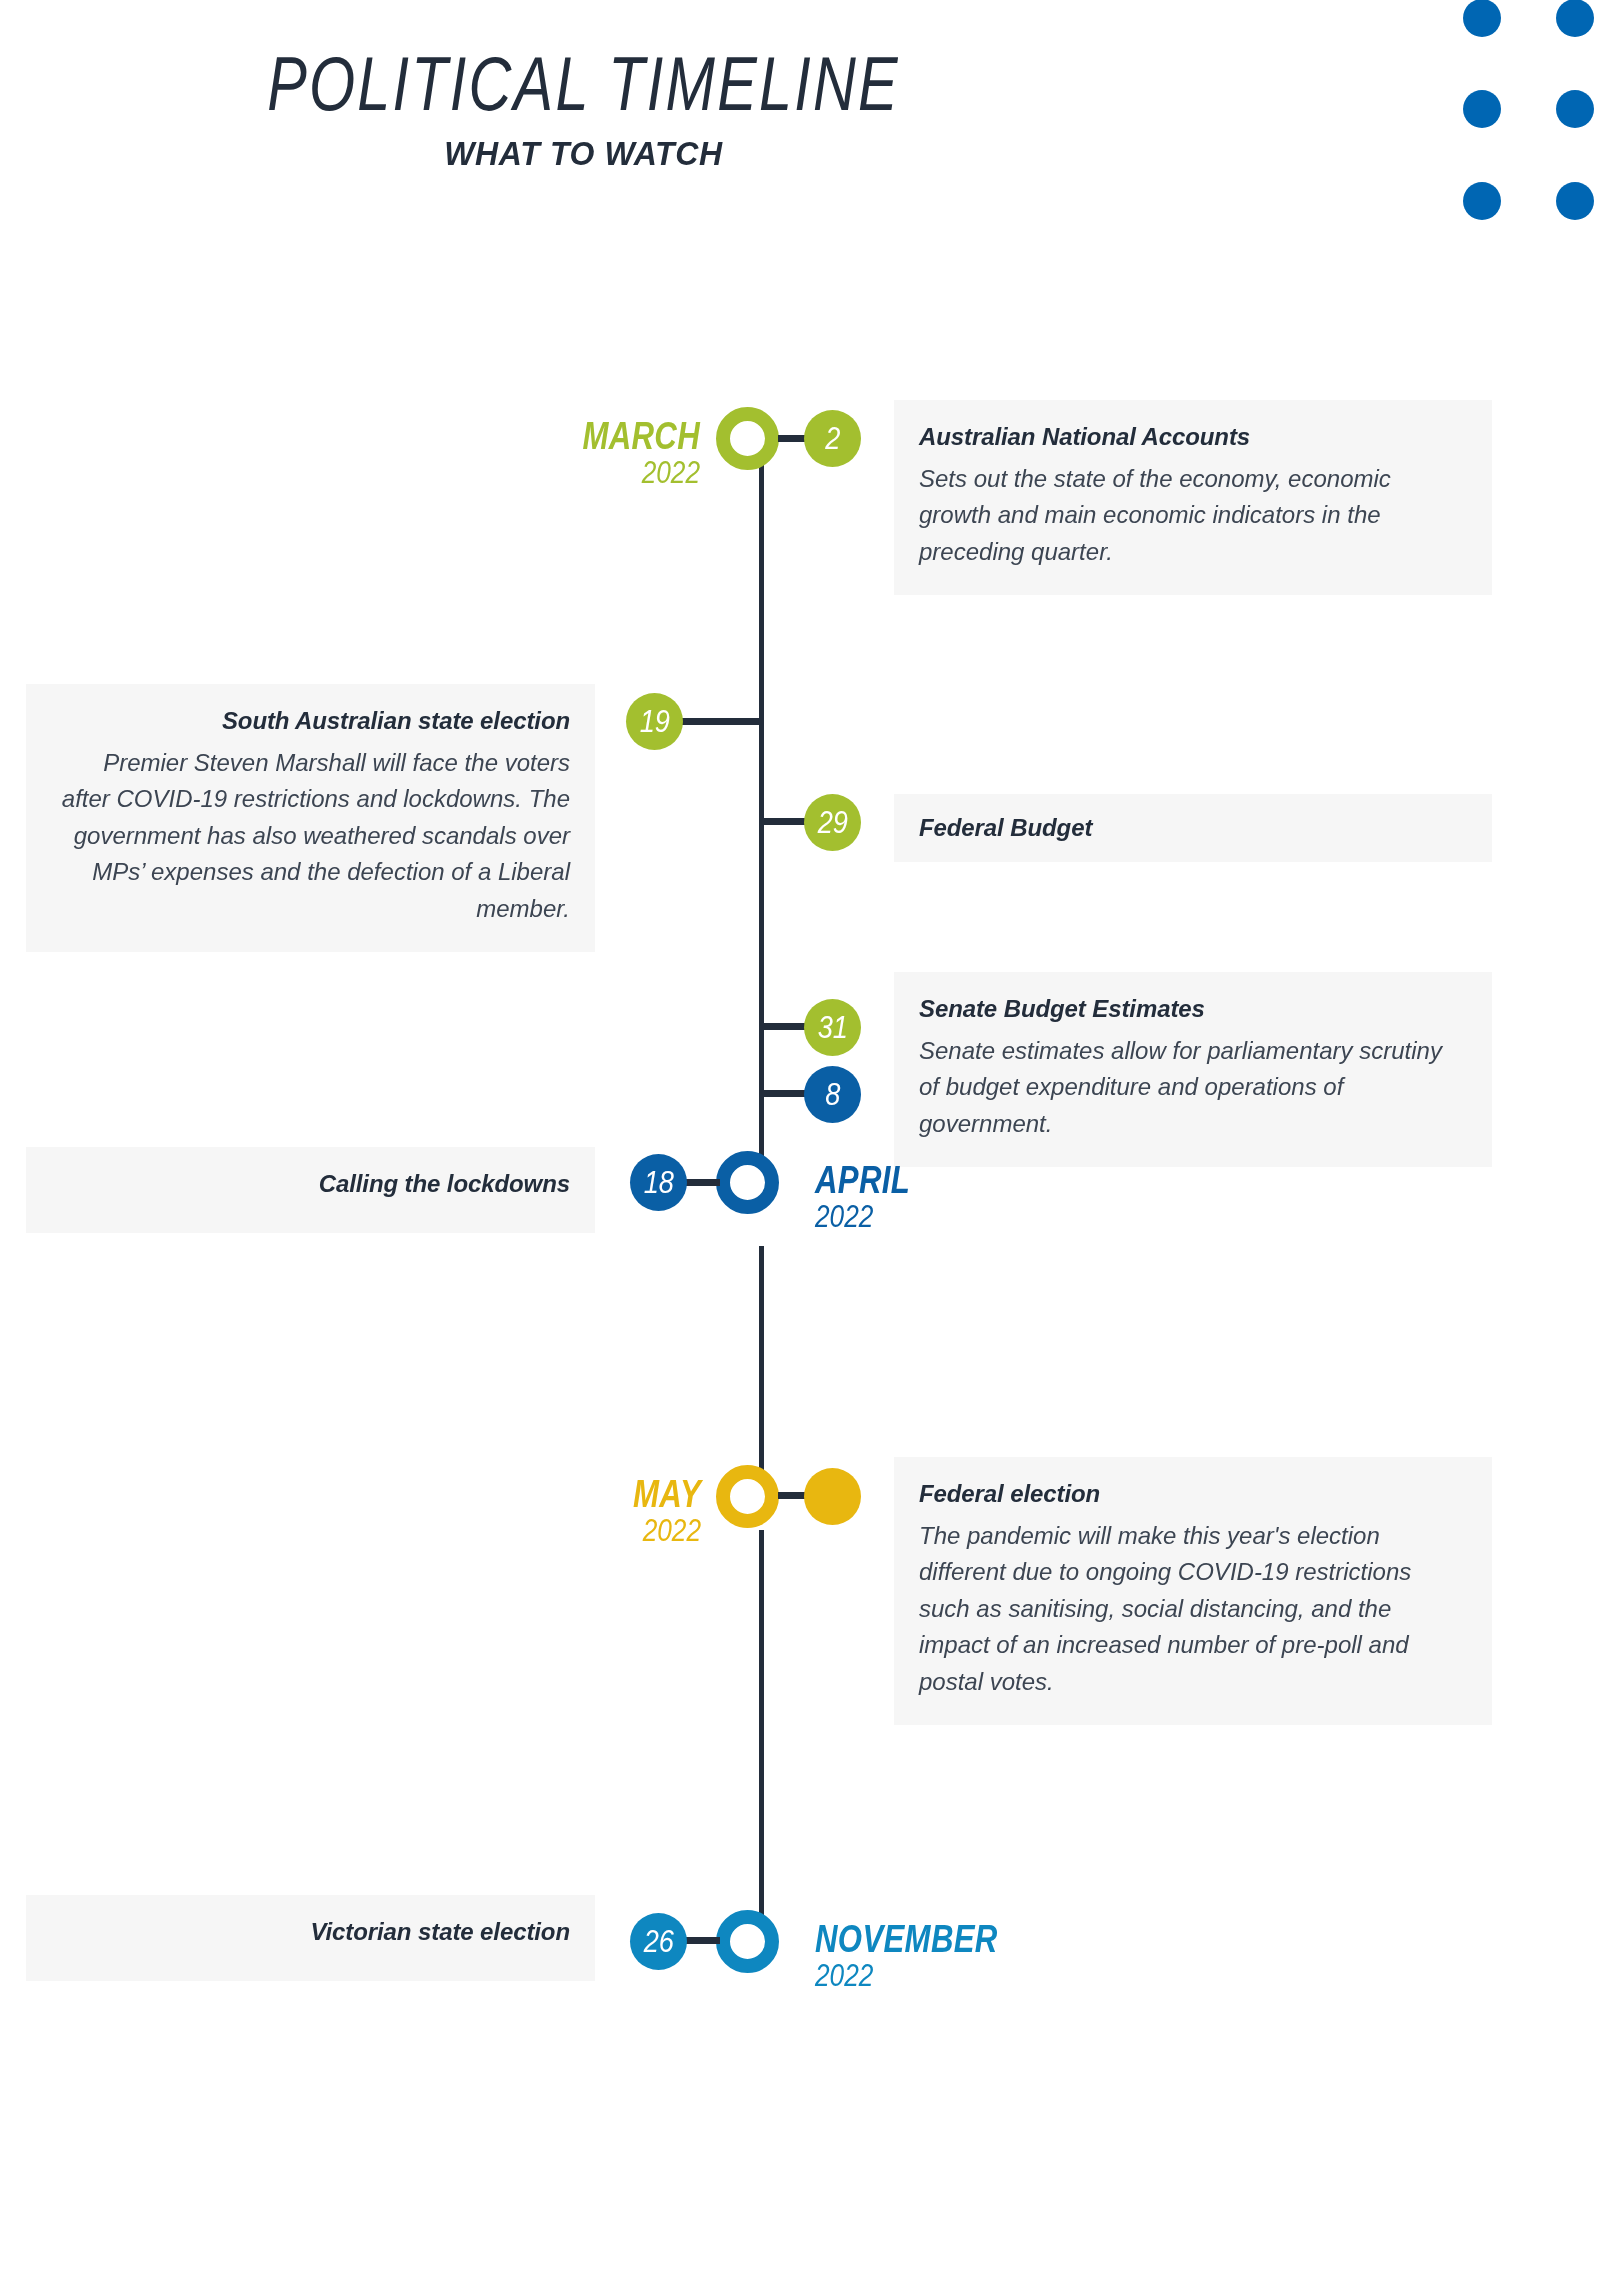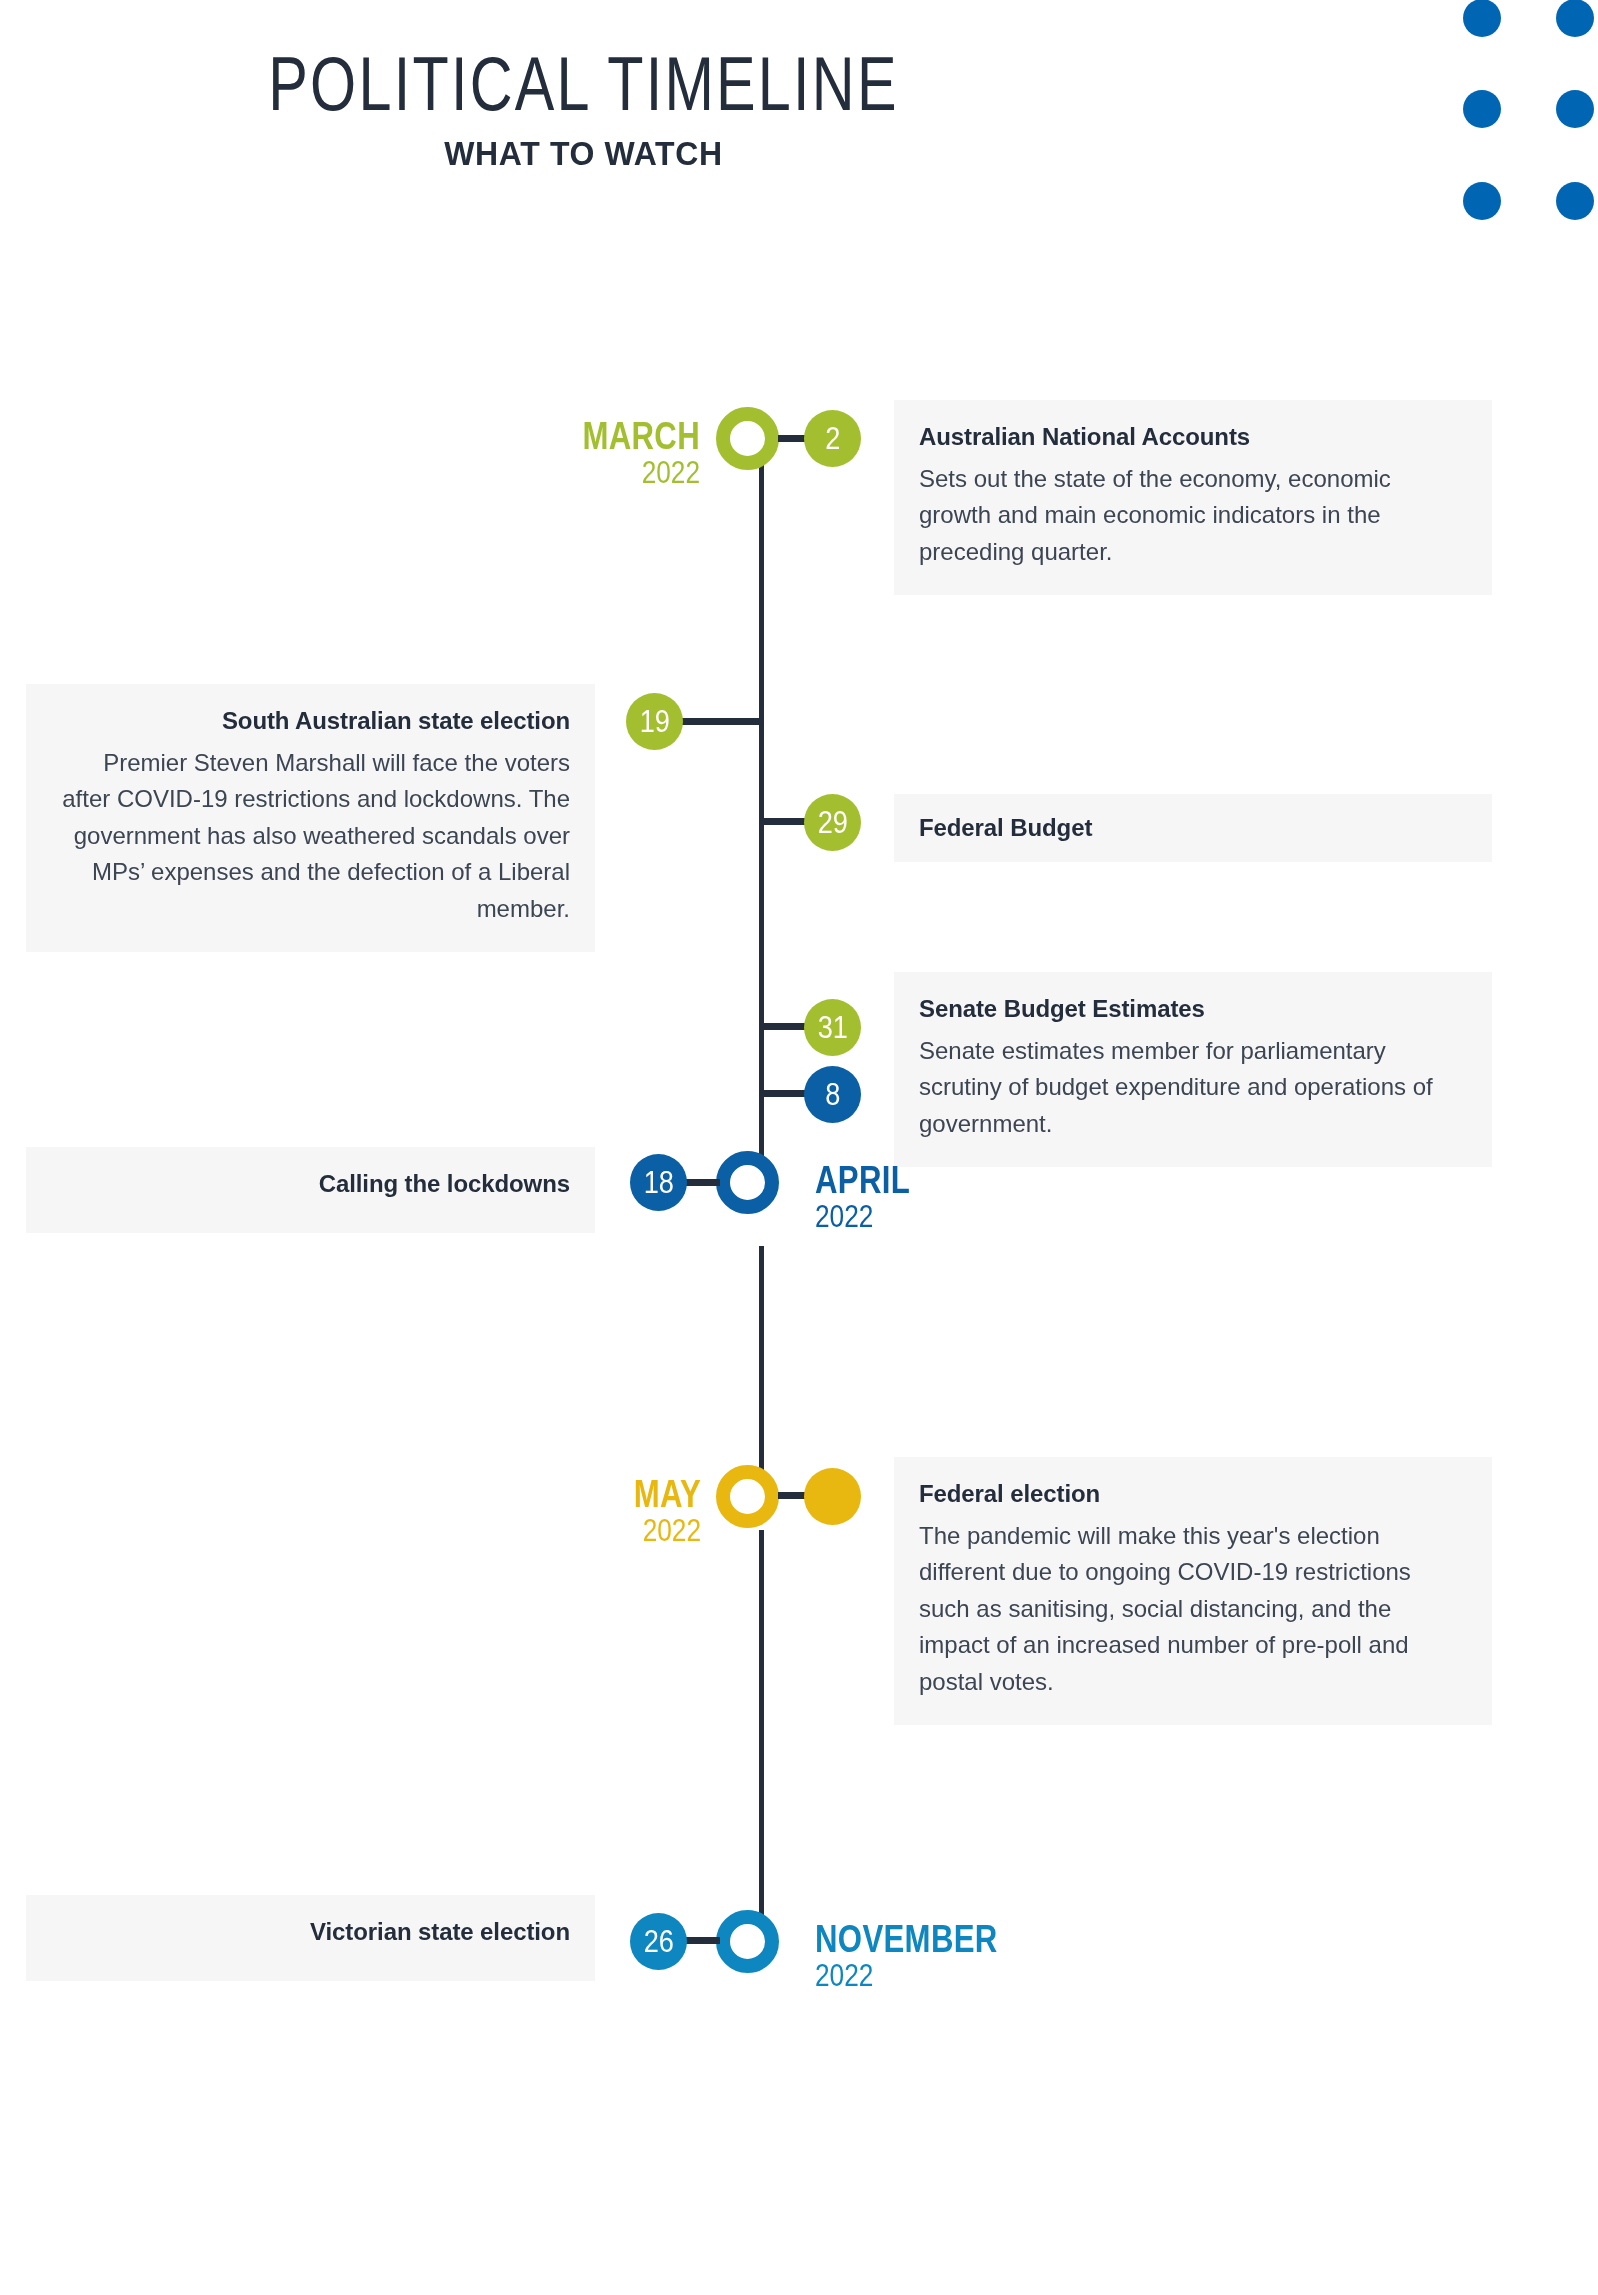--- a/index.html
+++ b/index.html
@@ -10,20 +10,21 @@
   body {
     font-family: "Liberation Sans", sans-serif;
   }
 
   #page {
     position: relative;
     width: 1599px;
     height: 2007px;
     background: #ffffff;
     overflow: hidden;
+    font-style: italic;
   }
 
   
   .dot-grid {
     position: absolute;
     top: 0px;
     left: 1448px;
     width: 153px;
     height: 237px;
   }
@@ -235,21 +236,21 @@
   <div class="connector" style="top:1023px; left:763px; width:42px;"></div>
   <div class="day-bubble bg-green" style="top:999px; left:804px; width:57px; height:57px; font-size:32px;">
     <span>31</span>
   </div>
   <div class="connector" style="top:1090px; left:763px; width:42px;"></div>
   <div class="day-bubble bg-blue" style="top:1066px; left:804px; width:57px; height:57px; font-size:32px;">
     <span>8</span>
   </div>
   <div class="panel right-side" style="top:972px; left:894px; width:598px;">
     <div class="panel-title">Senate Budget Estimates</div>
-    <div class="panel-body">Senate estimates member for parliamentary scrutiny of budget expenditure and operations of government.</div>
+    <div class="panel-body">Senate estimates allow for parliamentary scrutiny of budget expenditure and operations of government.</div>
   </div>
 
   <div class="ring blue" style="top:1151px; left:716px; width:63px; height:63px;"></div>
   <div class="month-label right c-blue" style="top:1161px; left:815px; width:263px;">
     <span class="mname">APRIL</span>
     <span class="myear">2022</span>
   </div>
 
   <div class="connector" style="top:1179px; left:686px; width:34px;"></div>
   <div class="day-bubble bg-blue" style="top:1154px; left:630px; width:57px; height:57px; font-size:32px;">

